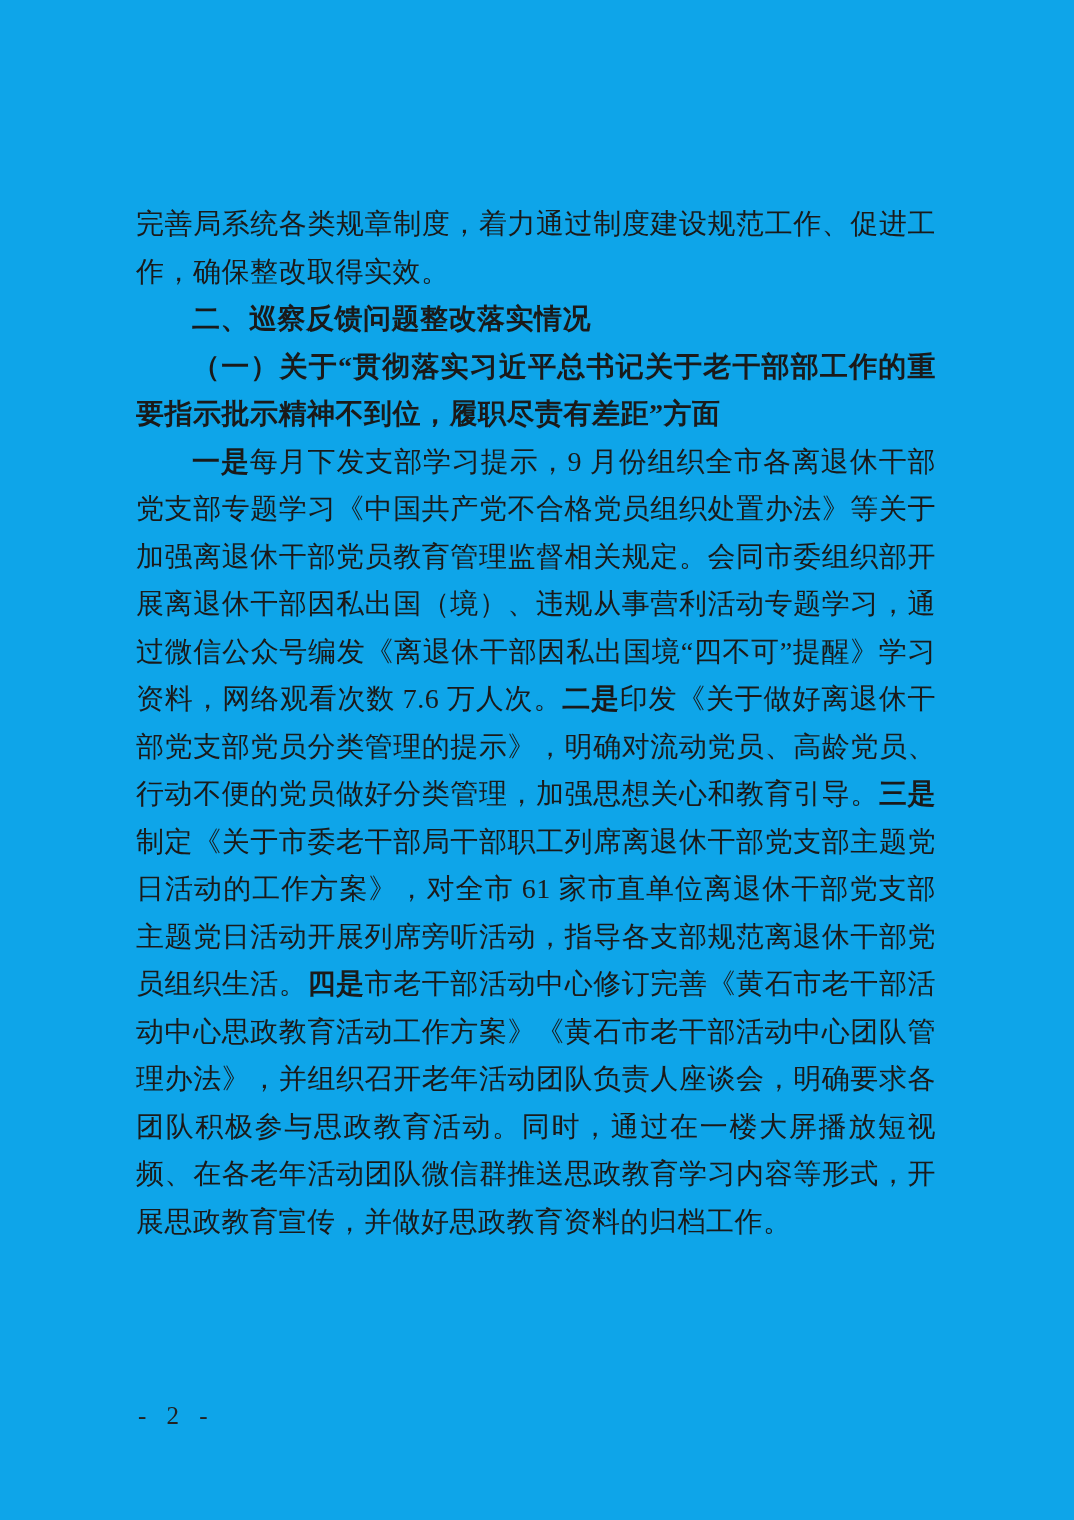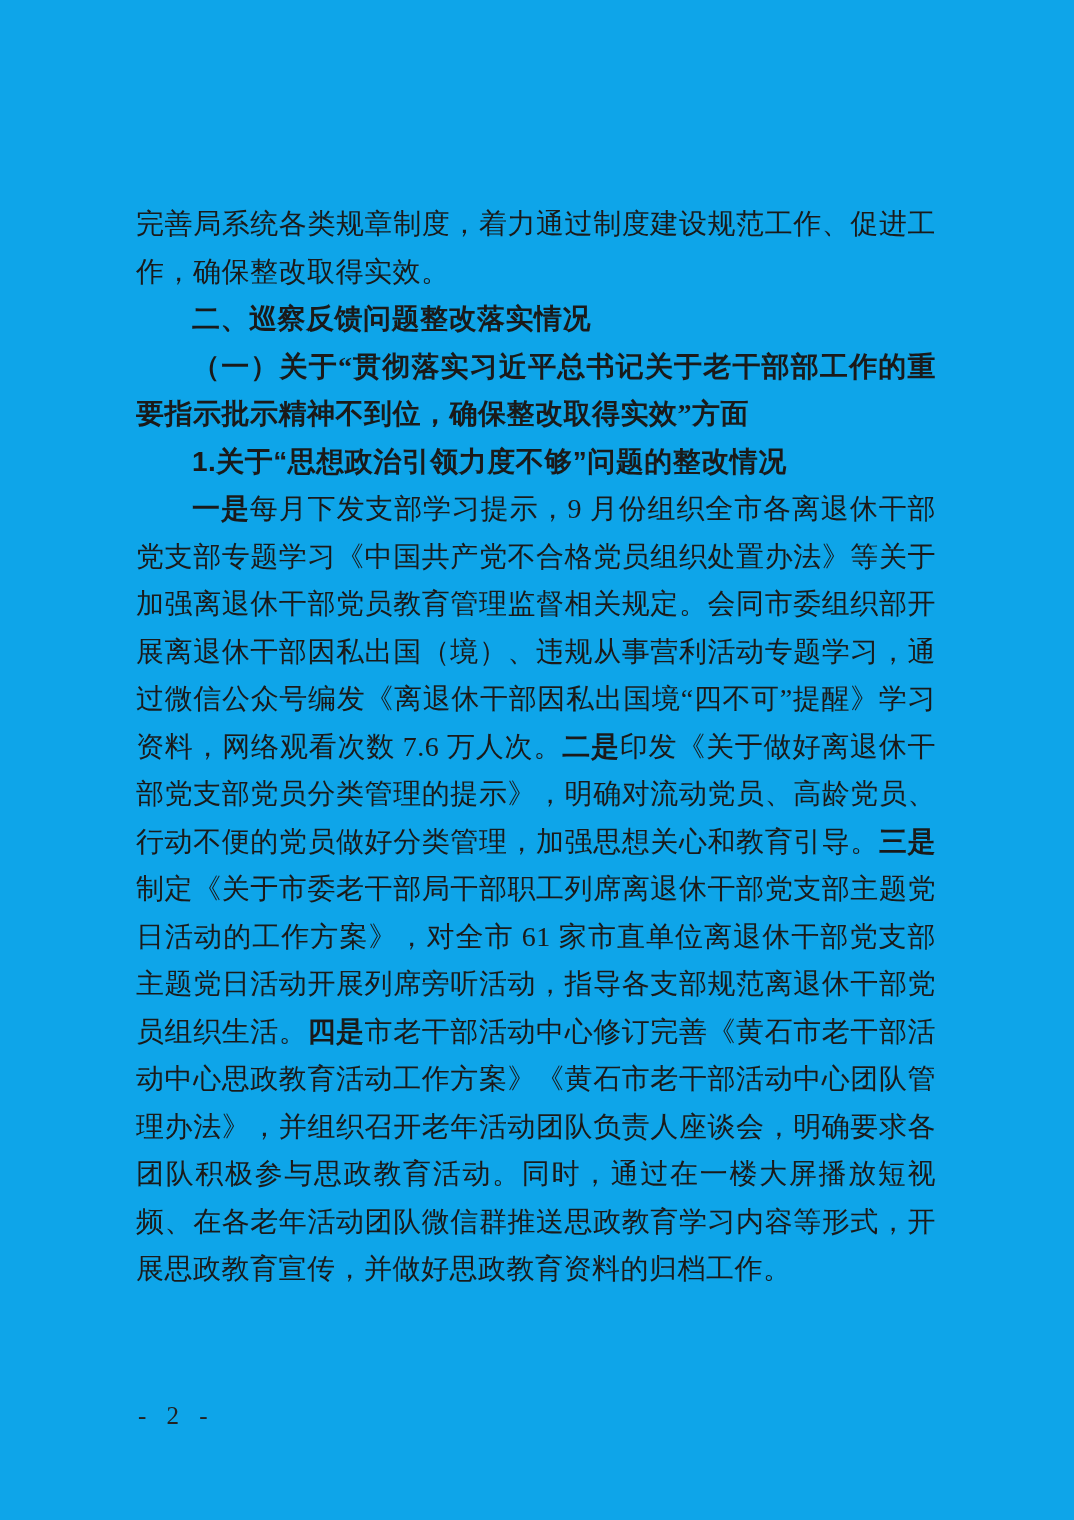--- a/index.html
+++ b/index.html
@@ -62,18 +62,17 @@
     letter-spacing: 7px;
   }
 </style>
 </head>
 <body>
 
 <div class="page">
   <div class="doc-body">
       <p class="par body-fs"><span class="seg">完善局系统各类规章制度，着力通过制度建设规范工作、促进工作，确保整改取得实效。</span></p>
       <p class="par heading-black indent"><span class="seg bold">二、巡察反馈问题整改落实情况</span></p>
-      <p class="par heading-kai indent"><span class="seg bold">（一）关于“贯彻落实习近平总书记关于老干部部工作的重要指示批示精神不到位，确保整改取得实效”方面</span></p>
-      <p class="par heading-black indent"><span class="seg bold">1.关于“思想政治引领力度不够”问题的整改情况</span></p>
+      <p class="par heading-kai indent"><span class="seg bold">（一）关于“贯彻落实习近平总书记关于老干部部工作的重要指示批示精神不到位，履职尽责有差距”方面</span></p>
       <p class="par body-fs indent"><span class="seg bold">一是</span><span class="seg">每月下发支部学习提示，9 月份组织全市各离退休干部党支部专题学习《中国共产党不合格党员组织处置办法》等关于加强离退休干部党员教育管理监督相关规定。会同市委组织部开展离退休干部因私出国（境）、违规从事营利活动专题学习，通过微信公众号编发《离退休干部因私出国境“四不可”提醒》学习资料，网络观看次数 7.6 万人次。</span><span class="seg bold">二是</span><span class="seg">印发《关于做好离退休干部党支部党员分类管理的提示》，明确对流动党员、高龄党员、行动不便的党员做好分类管理，加强思想关心和教育引导。</span><span class="seg bold">三是</span><span class="seg">制定《关于市委老干部局干部职工列席离退休干部党支部主题党日活动的工作方案》，对全市 61 家市直单位离退休干部党支部主题党日活动开展列席旁听活动，指导各支部规范离退休干部党员组织生活。</span><span class="seg bold">四是</span><span class="seg">市老干部活动中心修订完善《黄石市老干部活动中心思政教育活动工作方案》《黄石市老干部活动中心团队管理办法》，并组织召开老年活动团队负责人座谈会，明确要求各团队积极参与思政教育活动。同时，通过在一楼大屏播放短视频、在各老年活动团队微信群推送思政教育学习内容等形式，开展思政教育宣传，并做好思政教育资料的归档工作。</span></p>
     </div>
   <div class="page-footer">- 2 -</div>
 </div>
 
 </body></html>

